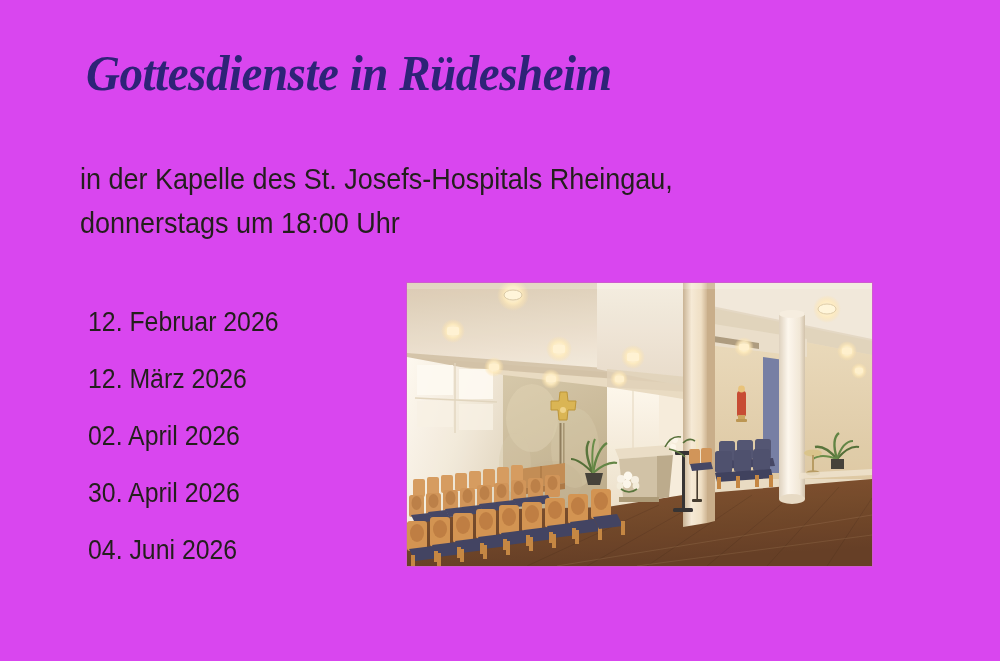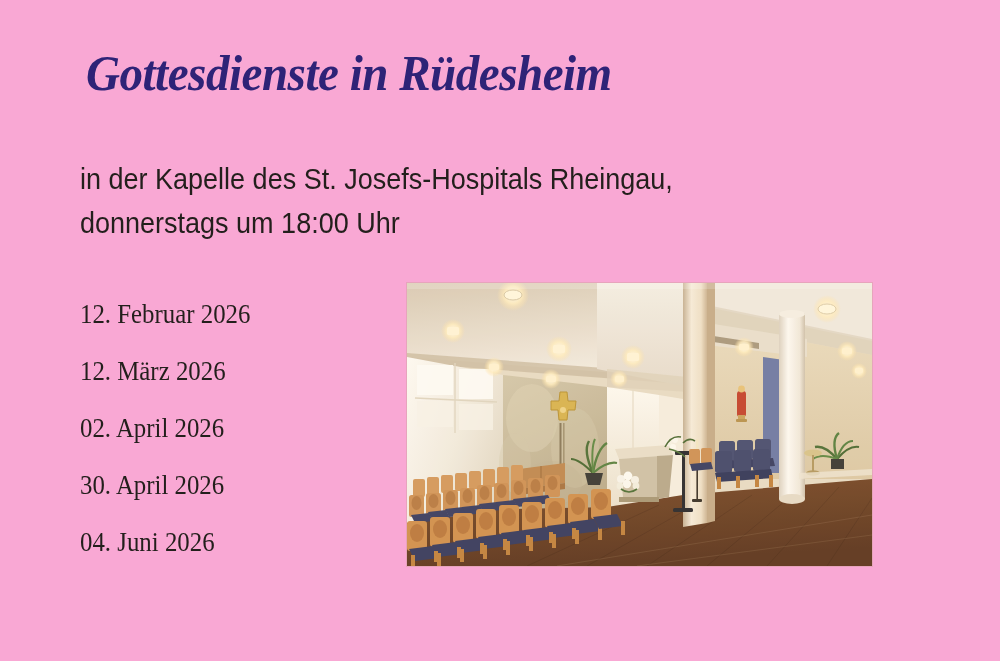--- a/index.html
+++ b/index.html
@@ -12,21 +12,21 @@
     height: 661px;
     overflow: hidden;
     background: #fcebd5;
     font-family: "Liberation Sans", "DejaVu Sans", sans-serif;
     -webkit-font-smoothing: antialiased;
   }
   .poster {
     position: relative;
     width: 1000px;
     height: 661px;
-    background: #f9a8d4;
+    background: #d946ef;
   }
 
   
   .title {
     position: absolute;
     left: 86px;
     top: 47px;
     width: 700px;
     margin: 0;
     font-family: "Liberation Serif", "DejaVu Serif", serif;
@@ -56,25 +56,24 @@
     transform-origin: left top;
     white-space: nowrap;
   }
   .subtitle .sub-line { display: block; }
 
   
   .dates {
     position: absolute;
     left: 80px;
     top: 286px;
-    margin: 0;
+    margin: 8px;
     padding: 0;
     list-style: none;
     width: 300px;
-    font-family: Liberation Serif, serif;
   }
   .dates li {
     font-size: 27px;
     line-height: 57px;
     color: #231f1c;
     white-space: nowrap;
     transform: scaleX(0.92);
     transform-origin: left center;
   }
 

